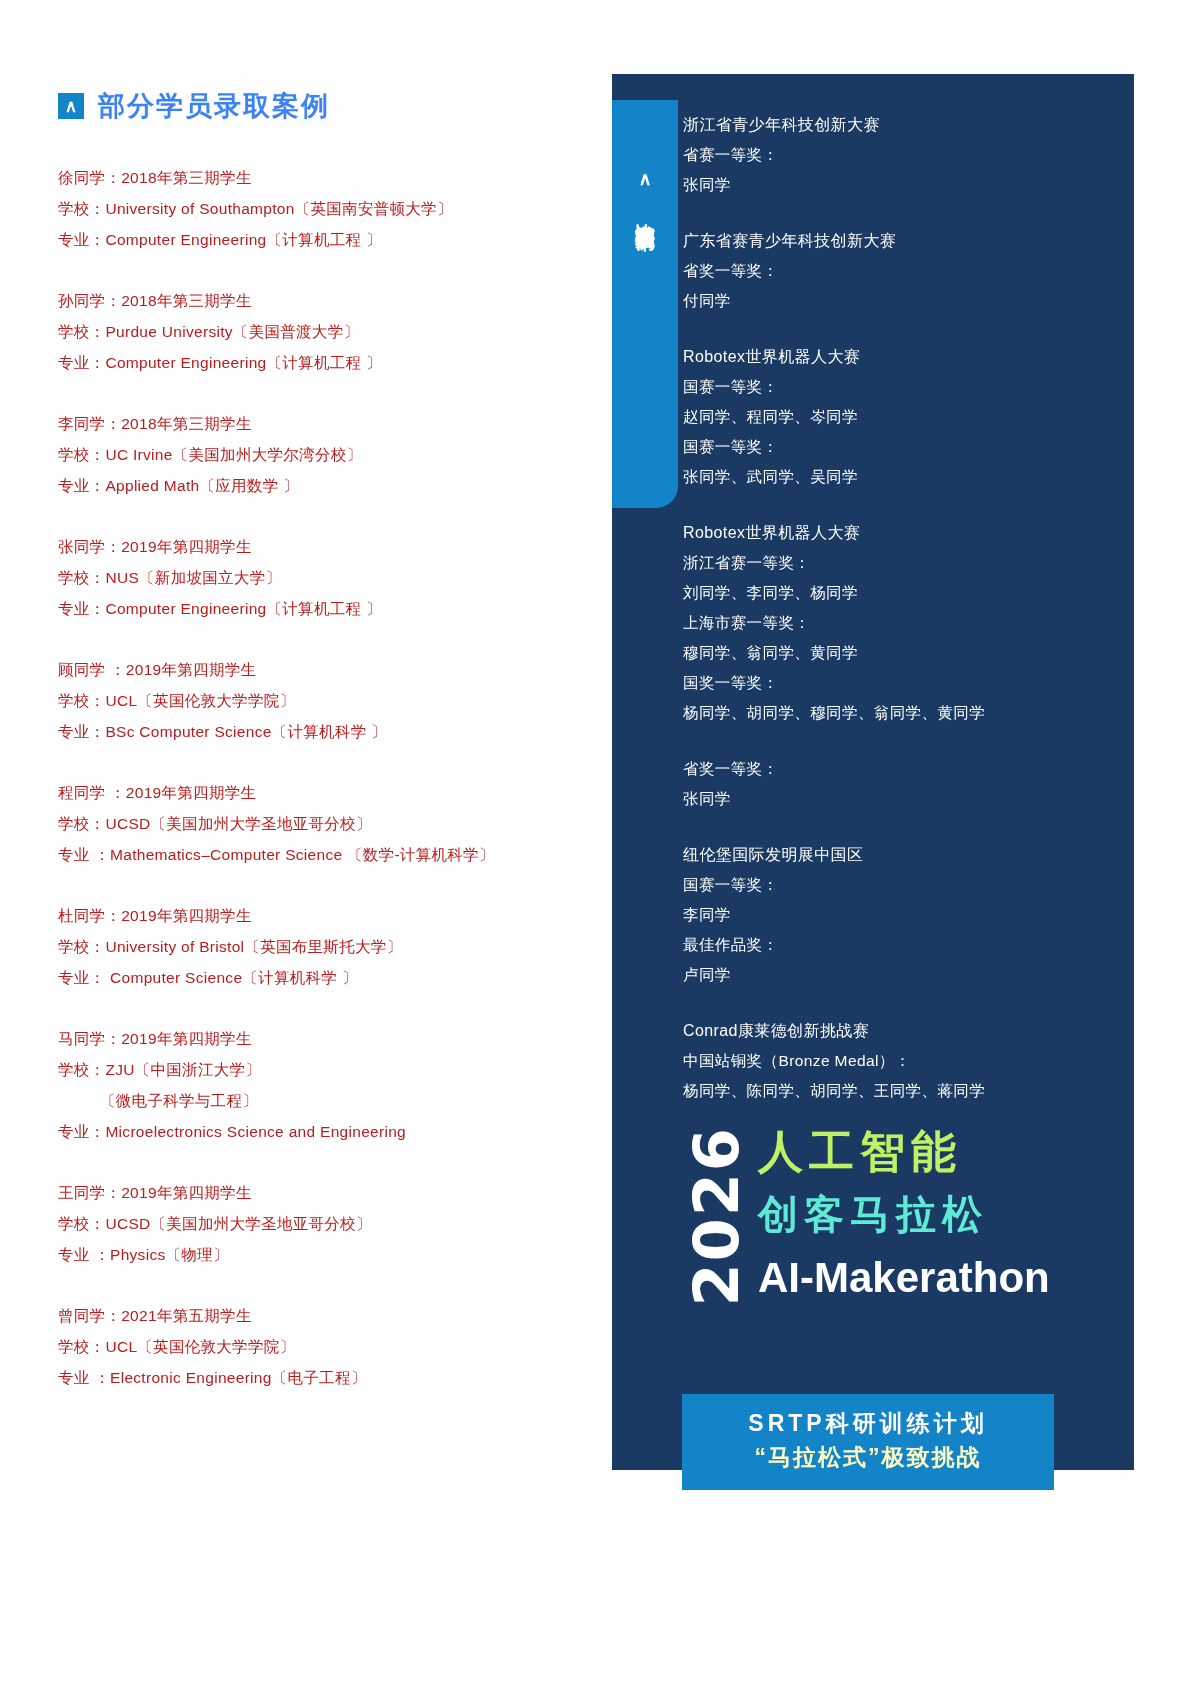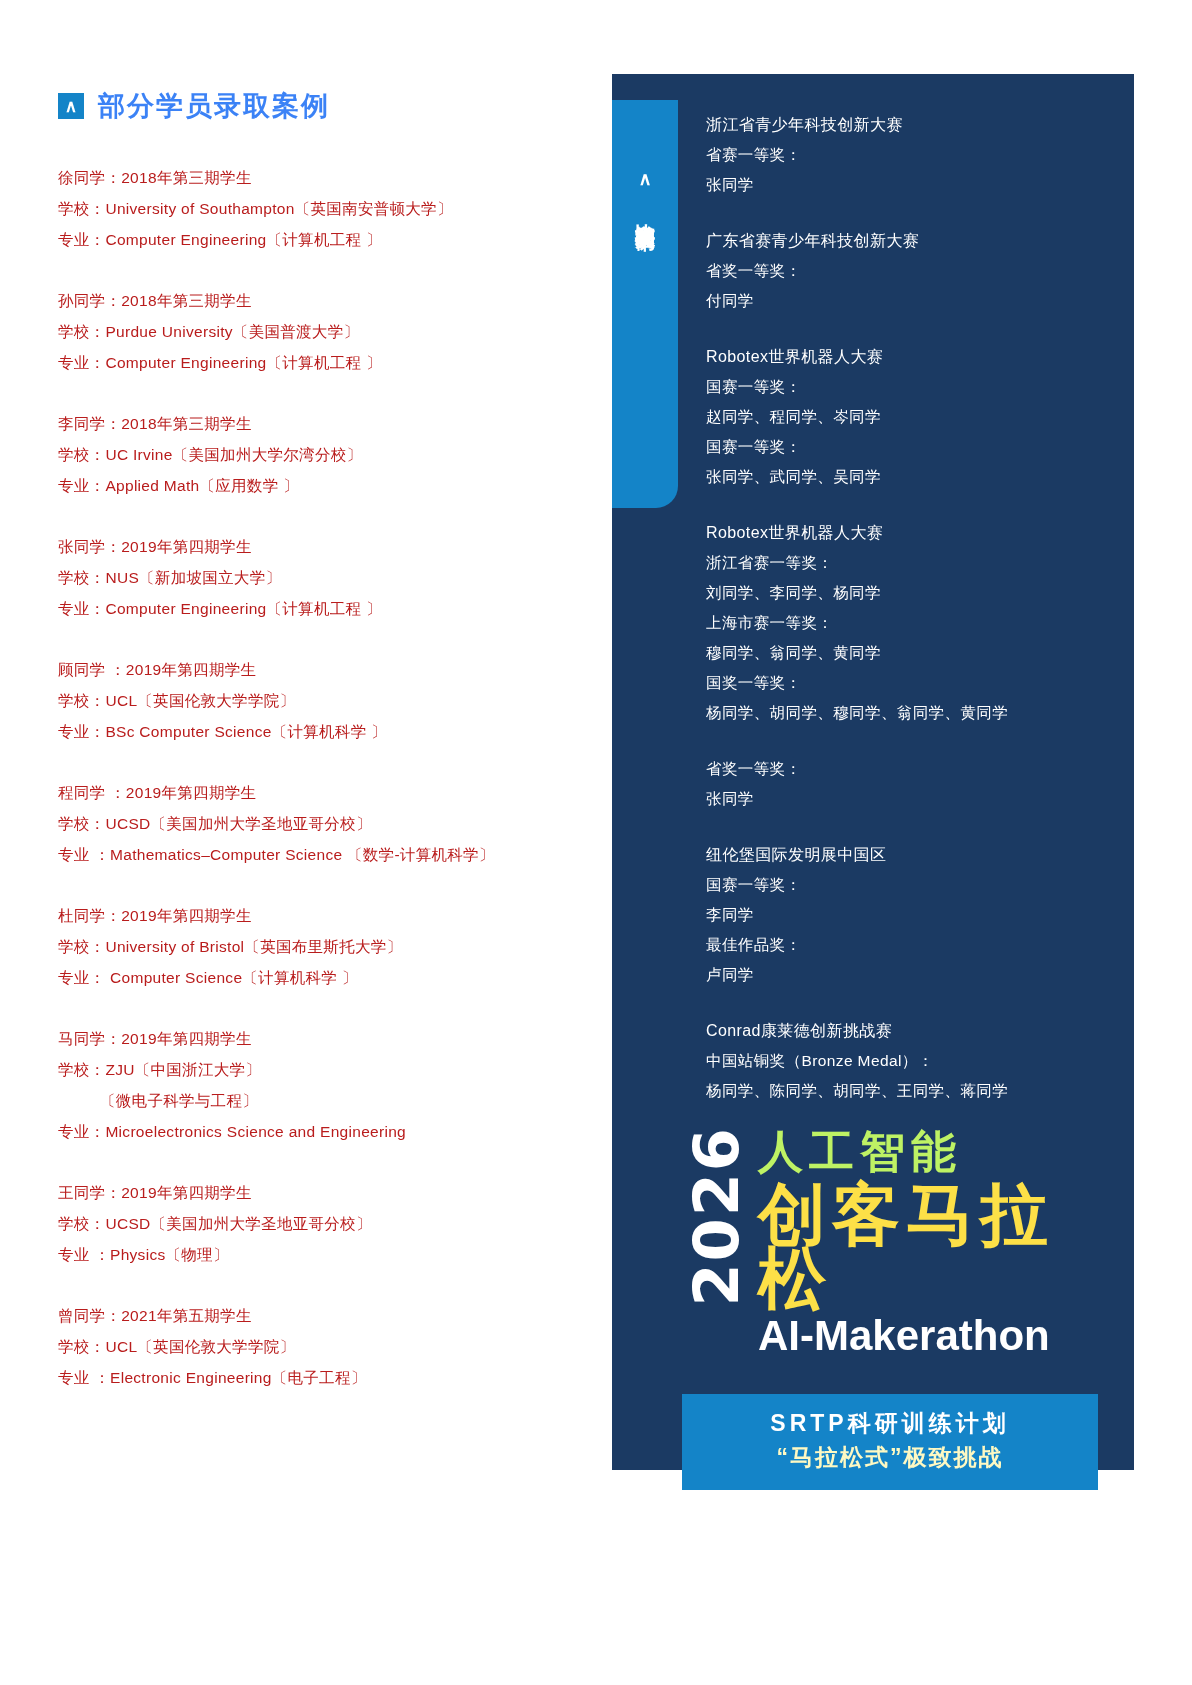--- a/index.html
+++ b/index.html
@@ -89,21 +89,21 @@
     font-size: 20px;
     font-weight: bold;
     line-height: 29px;
     letter-spacing: 1px;
     writing-mode: vertical-rl;
     text-orientation: upright;
   }
 
   .awards {
     position: absolute;
-    left: 94px; top: 36px;
+    left: 71px; top: 36px;
     width: 420px;
   }
   .award-block { margin-bottom: 26px; }
   .award-line {
     color: #ffffff;
     font-size: 15.5px;
     line-height: 30px;
     letter-spacing: 0.4px;
     white-space: nowrap;
   }
@@ -136,38 +136,38 @@
     flex-direction: column;
   }
   .title-cn-1 {
     color: #bef264;
     font-size: 45px;
     font-weight: bold;
     letter-spacing: 6px;
     line-height: 60px;
   }
   .title-cn-2 {
-    color: #fde047;
-    font-size: 68px;
+    color: #5eead4;
+    font-size: 40px;
     font-weight: bold;
     letter-spacing: 6px;
     line-height: 64px;
   }
   .title-en {
     color: #ffffff;
     font-size: 42px;
     font-weight: bold;
     letter-spacing: 0px;
     line-height: 48px;
-    margin-top: 2px;
+    margin-top: 8px;
   }
   .subtitle-box {
     position: absolute;
     left: 70px; top: 1320px;
-    width: 416px;
+    width: 372px;
     background: #1484c8;
     padding: 12px 0 16px 0;
     text-align: center;
   }
   .subtitle-1 {
     color: #ffffff;
     font-size: 23px;
     font-weight: bold;
     letter-spacing: 4px;
     line-height: 34px;

